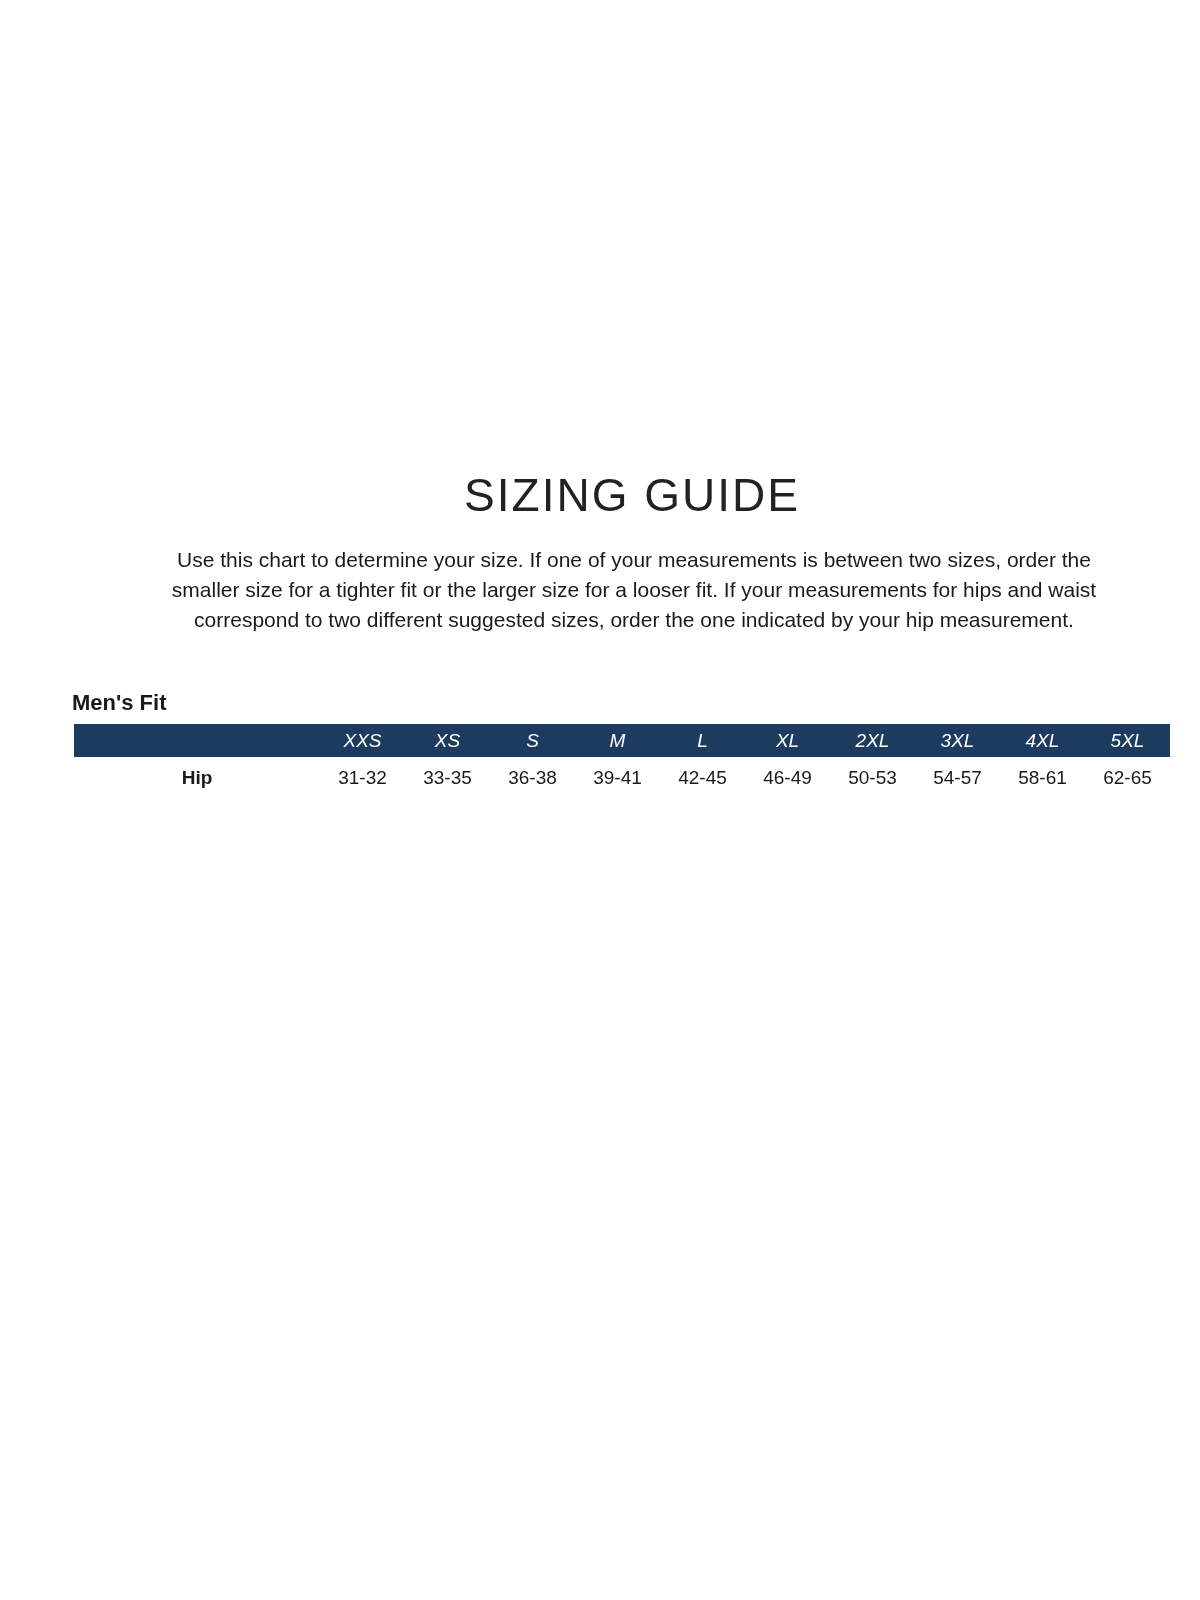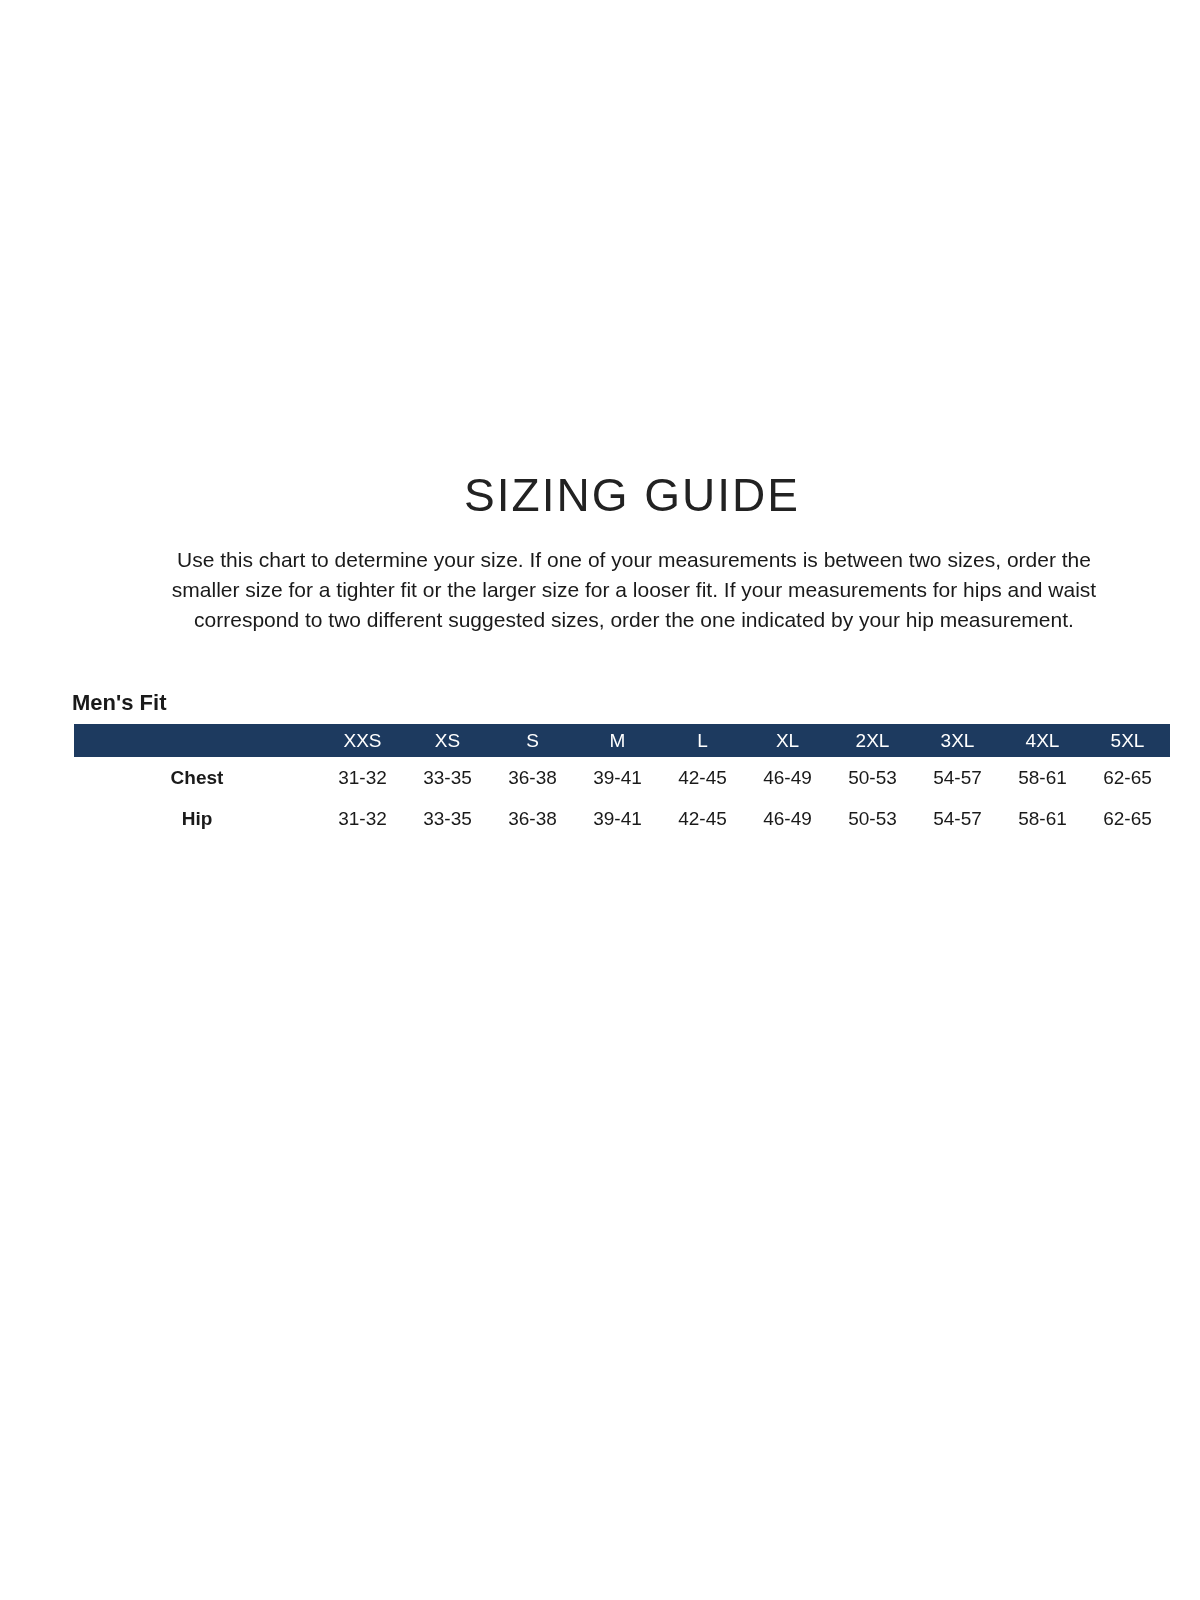--- a/index.html
+++ b/index.html
@@ -61,20 +61,21 @@
   }
   .size-table col.label-col { width: 246px; }
   .size-table col.data-col  { width: 85px; }
   .size-table thead th {
     background: #1d3a5f;
     color: #ffffff;
     font-weight: 400;
     height: 33px;
     text-align: center;
     padding: 0;
+    font-style: italic;
   }
   .size-table tbody td {
     height: 41px;
     text-align: center;
     padding: 0;
     color: #1a1a1a;
   }
   .size-table tbody td.row-label {
     font-weight: 700;
   }
@@ -117,33 +118,20 @@
           <th>L</th>
           <th>XL</th>
           <th>2XL</th>
           <th>3XL</th>
           <th>4XL</th>
           <th>5XL</th>
         </tr>
     </thead>
     <tbody>
         <tr>
-          <td class="row-label">Chest</td>
-          <td>31-32</td>
-          <td>33-35</td>
-          <td>36-38</td>
-          <td>39-41</td>
-          <td>42-45</td>
-          <td>46-49</td>
-          <td>50-53</td>
-          <td>54-57</td>
-          <td>58-61</td>
-          <td>62-65</td>
-        </tr>
-        <tr>
           <td class="row-label">Hip</td>
           <td>31-32</td>
           <td>33-35</td>
           <td>36-38</td>
           <td>39-41</td>
           <td>42-45</td>
           <td>46-49</td>
           <td>50-53</td>
           <td>54-57</td>
           <td>58-61</td>

